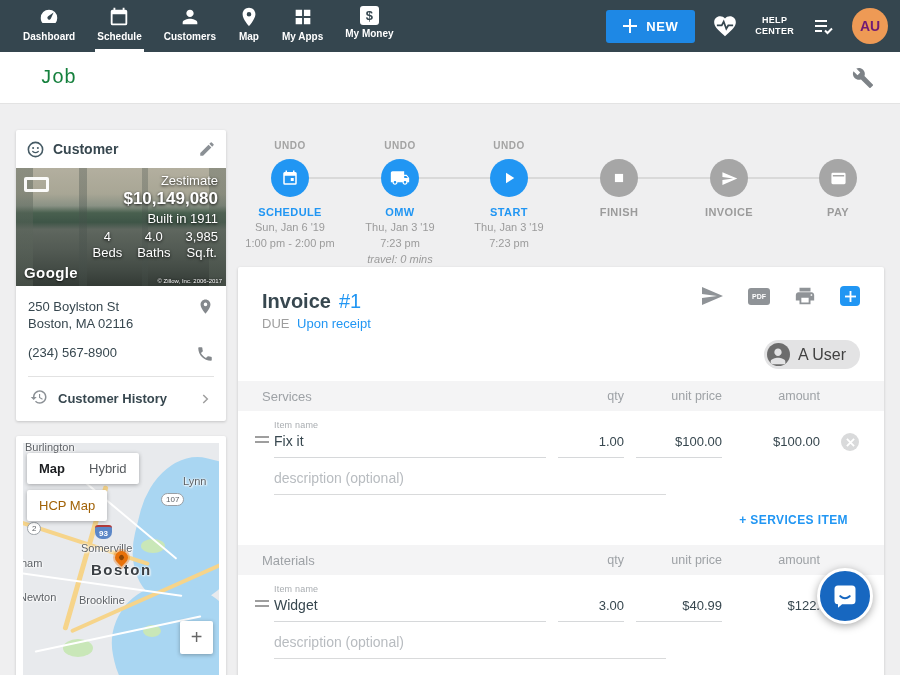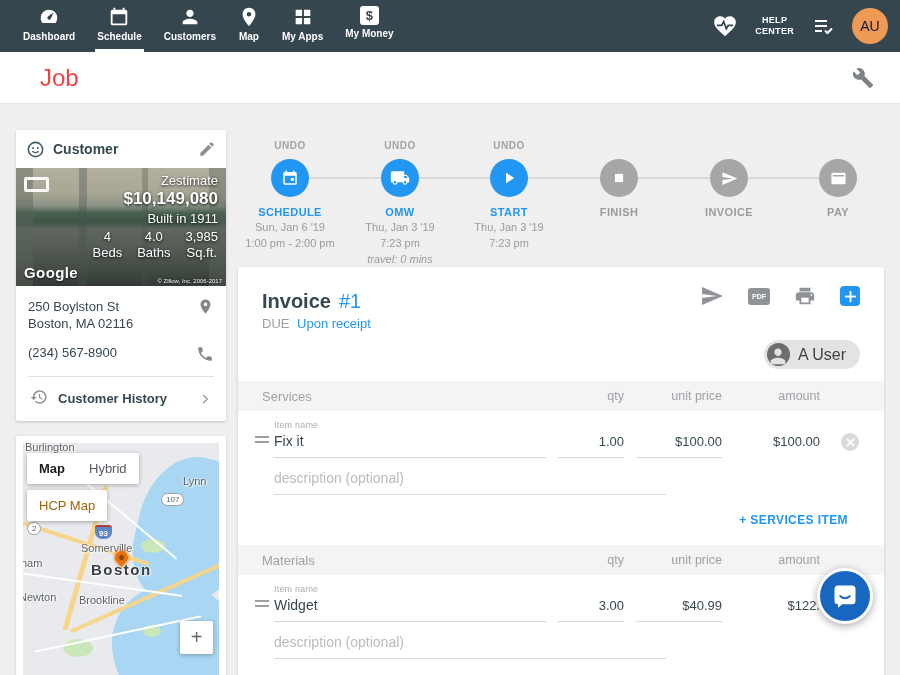--- a/index.html
+++ b/index.html
@@ -10,25 +10,25 @@
   
   .topnav { height:52px; background:#35464f; display:flex; align-items:center; padding:0 12px; }
   .nav-items { display:flex; align-items:center; }
   .nav-item { position:relative; height:52px; padding:6px 11px 0; display:flex; flex-direction:column; align-items:center; color:#fff; cursor:pointer; }
   .nav-label { font-size:10px; font-weight:bold; margin-top:3px; white-space:nowrap; }
   .nav-item.active::after { content:""; position:absolute; left:9px; right:9px; bottom:0; height:3px; background:#fff; }
   .money-sq { width:19px; height:19px; background:#fff; border-radius:3px; display:flex; align-items:center; justify-content:center; font-size:13px; font-weight:bold; color:#35464f; }
   .nav-right { margin-left:auto; display:flex; align-items:center; gap:17px; }
   .new-btn { display:flex; align-items:center; gap:9px; height:33px; padding:0 17px; background:#1e88e5; border-radius:3px; color:#fff; font-size:13px; font-weight:bold; letter-spacing:.5px; cursor:pointer; }
   .help { color:#fff; font-size:9px; font-weight:bold; line-height:11px; text-align:center; letter-spacing:.3px; }
-  .avatar { width:36px; height:36px; border-radius:50%; background:#ee9a55; color:#0f172a; font-size:14px; font-weight:normal; display:flex; align-items:center; justify-content:center; }
+  .avatar { width:36px; height:36px; border-radius:50%; background:#ee9a55; color:#701a75; font-size:14px; font-weight:bold; display:flex; align-items:center; justify-content:center; }
 
   
   .job-bar { height:52px; background:#fff; border-bottom:1px solid #e3e3e3; display:flex; align-items:center; padding:0 26px 0 40px; }
-  .job-title { font-size:24px; color:#ef4444; }
+  .job-title { font-size:20px; color:#15803d;font-family:Liberation Mono, monospace; }
   .job-tools { margin-left:auto; color:#7d8287; cursor:pointer; }
 
   
   .content { display:flex; gap:12px; padding:26px 16px 0; }
   .sidebar { width:210px; flex:none; }
   .main { flex:1; min-width:0; }
   .card { background:#fff; border-radius:2px; box-shadow:0 1px 3px rgba(0,0,0,.18); }
 
   
   .cust-head { height:38px; display:flex; align-items:center; gap:8px; padding:0 10px; }
@@ -198,20 +198,29 @@
           </svg>
         </span>
       <span class="nav-label">My Apps</span>
     </div>
     <div class="nav-item">
       <span class="money-sq">$</span>
       <span class="nav-label">My Money</span>
     </div>
   </div>
   <div class="nav-right">
+    <div class="new-btn">
+      <span>
+          <svg width="14" height="14" viewBox="0 0 14 14">
+            <path d="M6 0h2v14H6z" fill="#fff"></path>
+            <path d="M0 6h14v2H0z" fill="#fff"></path>
+          </svg>
+        </span>
+      <span>NEW</span>
+    </div>
     <span>
         <svg width="26" height="26" viewBox="0 0 24 24">
           <path fill="#fff" d="M12 21.35l-1.45-1.32C5.4 15.36 2 12.28 2 8.5 2 5.42 4.42 3 7.5 3c1.74 0 3.41.81 4.5 2.09C13.09 3.81 14.76 3 16.5 3 19.58 3 22 5.42 22 8.5c0 3.78-3.4 6.86-8.55 11.54L12 21.35z"></path>
           <polyline points="4.5,11.5 9,11.5 10.8,8 13.2,14.5 15,11.5 19.5,11.5" fill="none" stroke="#35464f" stroke-width="1.6"></polyline>
         </svg>
       </span>
     <div class="help">
       <div>HELP</div>
       <div>CENTER</div>
     </div>

